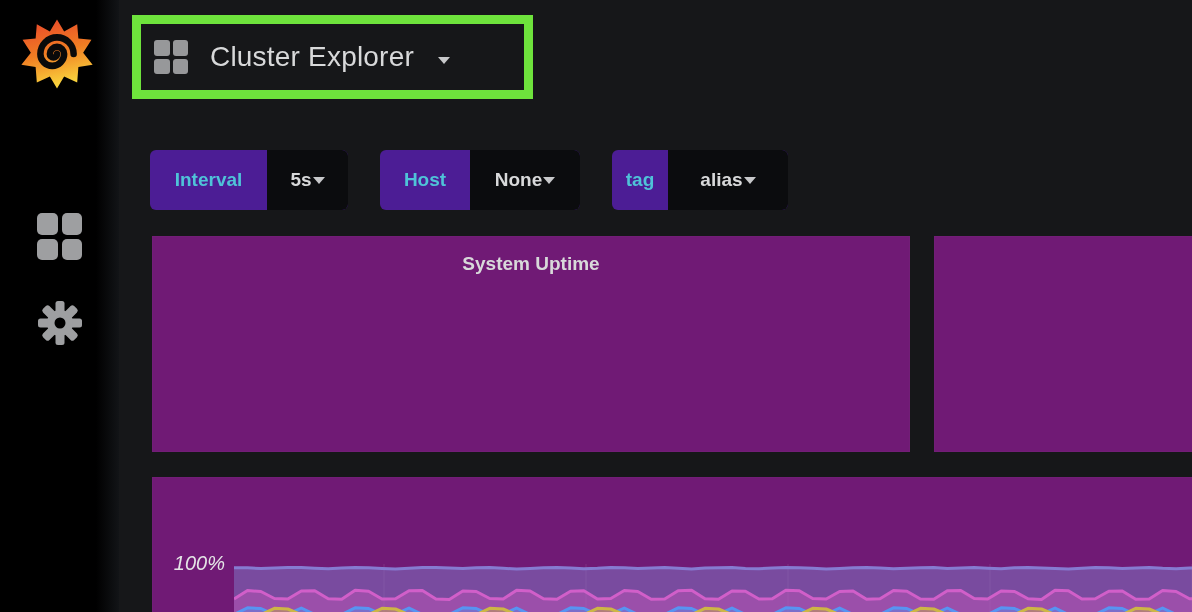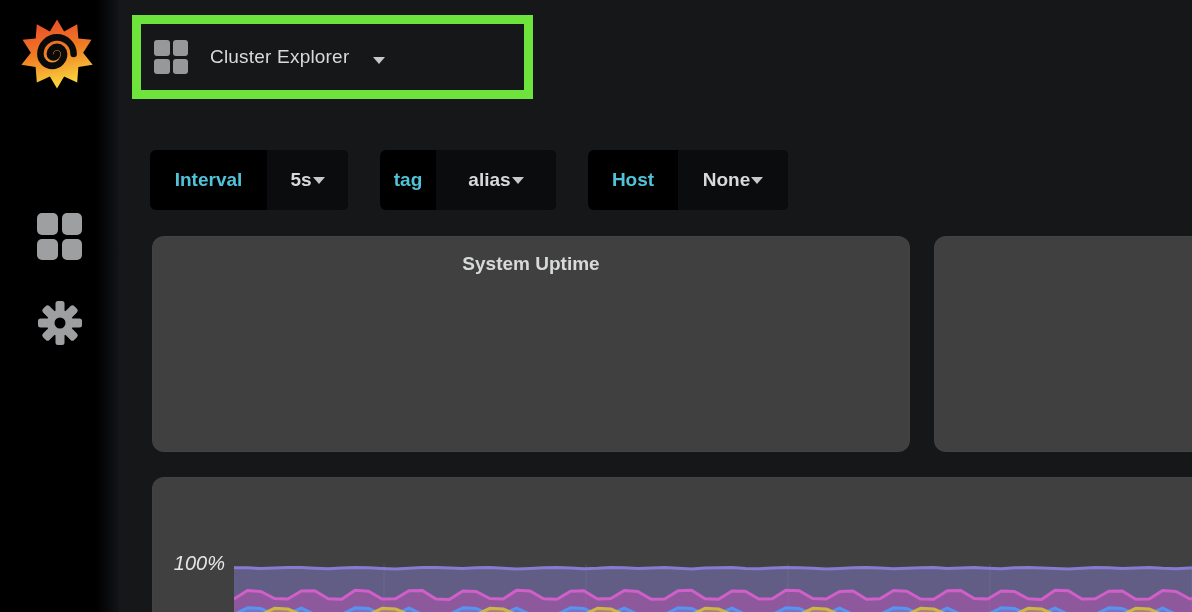--- a/index.html
+++ b/index.html
@@ -25,45 +25,45 @@
   
   .annotation-box {
     position:absolute; left:132px; top:15px; width:401px; height:84px;
     border:9px solid #6ee33c; pointer-events:none; z-index:5;
   }
   .dash-title-btn {
     position:absolute; left:146px; top:29px; height:56px;
     display:flex; align-items:center; gap:22px; cursor:pointer; padding:0 8px;
   }
   .dash-title-grid { width:34px; height:34px; }
-  .dash-title { font-size:19px; font-weight:500; color:#d8d9da; letter-spacing:.2px; }
+  .dash-title { font-size:28px; font-weight:500; color:#d8d9da; letter-spacing:.2px; }
   .caret { width:0; height:0; display:inline-block;
     border-left:7px solid transparent; border-right:7px solid transparent;
     border-top:8px solid #c7c8ca; }
   .caret.sm { border-left-width:6px; border-right-width:6px; border-top-width:7px; }
   .dash-title-btn .caret { margin-left:2px; margin-top:6px; }
   
   .filters { position:absolute; left:150px; top:150px; display:flex; gap:32px; }
-  .tpl-var { display:flex; height:60px; border-radius:6px; overflow:hidden; background:#000000; }
+  .tpl-var { display:flex; height:60px; border-radius:6px; overflow:hidden; background:#4c1d95; }
   .tpl-label {
     display:flex; align-items:center; justify-content:center;
     font-size:19px; font-weight:700; color:#4fc3d8; padding:0 22px;
   }
   .tpl-value {
     display:flex; align-items:center; justify-content:center; gap:1px;
     background:#0b0c0e; color:#d8d9da; font-size:19px; font-weight:700;
     padding:0 31px; cursor:pointer; min-width:80px;
   }
   .tpl-var.c1 { width:198px; } .tpl-var.c1 .tpl-label { width:117px; }
   .tpl-var.c2 { width:200px; } .tpl-var.c2 .tpl-label { width:90px;  }
   .tpl-var.c3 { width:176px; } .tpl-var.c3 .tpl-label { width:56px;  }
   .tpl-var .tpl-value { flex:1; }
   
   .panel {
-    position:absolute; background:#404040; border-radius:12px;
+    position:absolute; background:#701a75; border-radius:0;
     border:1px solid rgba(255,255,255,.02);
   }
   .panel-uptime { left:152px; top:236px; width:758px; height:216px; }
   .panel-empty  { left:934px; top:236px; width:270px; height:216px; }
   .panel-chart  { left:152px; top:477px; width:1056px; height:170px; }
   .panel-title {
     text-align:center; font-size:19px; font-weight:700; color:#d8d9da;
     padding-top:16px; cursor:pointer;
   }
   .uptime-value {
@@ -130,31 +130,31 @@
 </div>
 
 <div class="filters">
   <div class="tpl-var c1">
     <div class="tpl-label">Interval</div>
     <div class="tpl-value">
       <span>5s</span>
       <span class="caret sm"></span>
     </div>
   </div>
+  <div class="tpl-var c2">
+    <div class="tpl-label">Host</div>
+    <div class="tpl-value">
+      <span>None</span>
+      <span class="caret sm"></span>
+    </div>
+  </div>
   <div class="tpl-var c3">
     <div class="tpl-label">tag</div>
     <div class="tpl-value">
       <span>alias</span>
-      <span class="caret sm"></span>
-    </div>
-  </div>
-  <div class="tpl-var c2">
-    <div class="tpl-label">Host</div>
-    <div class="tpl-value">
-      <span>None</span>
       <span class="caret sm"></span>
     </div>
   </div>
 </div>
 
 <div class="panel panel-uptime">
   <div class="panel-title">System Uptime</div>
 </div>
 
 <div class="panel panel-empty"></div>

